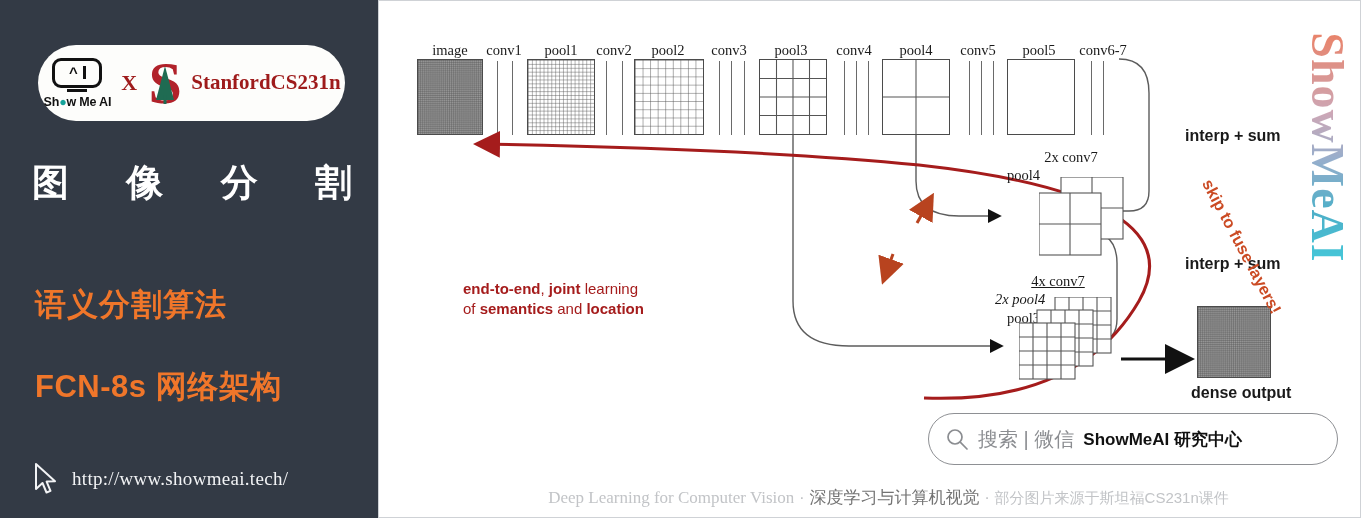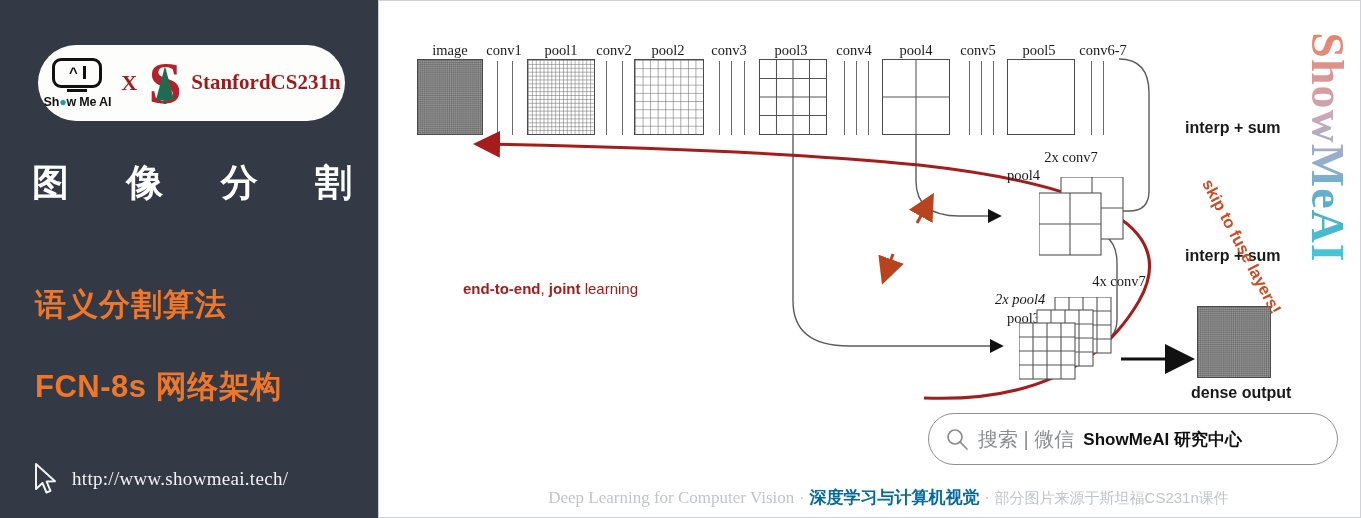--- a/index.html
+++ b/index.html
@@ -129,20 +129,21 @@
     position:absolute;left:836px;top:175px;
     color:#cb4b24;font-size:16.5px;font-weight:bold;
     transform-origin:left top;
     transform:rotate(62deg);
     white-space:nowrap;
   }
 
   .interp{
     position:absolute;color:#1a1a1a;font-size:16px;font-weight:bold;
     white-space:nowrap;
+    margin-top:8px;
   }
 
   
   #watermark{
     position:absolute;right:2px;top:28px;
     height:260px;width:62px;
     display:flex;align-items:flex-start;justify-content:center;
     pointer-events:none;
   }
   #watermark span{
@@ -173,21 +174,21 @@
   #search-brand{ color:#111;font-size:17px;font-weight:bold;white-space:nowrap;}
 
   
   #footer{
     position:absolute;left:0;bottom:8px;width:983px;
     text-align:center;
     color:#c2c4c7;font-size:17px;
     white-space:nowrap;
   }
   #footer .serif{font-family:"Liberation Serif",serif;margin-left:36px;}
-  #footer .bold{font-weight:bold;color:#0369a1;margin-top:48px;}
+  #footer .bold{font-weight:normal;color:#737373;margin-top:48px;}
   #footer .small{font-size:15px;}
 </style>
 </head>
 <body>
 
 <div id="left-panel">
 
   <div id="logo-pill">
     <div id="sma-logo">
       <div id="sma-mark">
@@ -349,21 +350,21 @@
     <div class="lbl lbl-l" style="left:628px;top:166px;">pool4</div>
     <svg style="position:absolute;left:660px;top:176px;width:115px;height:80px;" viewBox="0 0 115 80">
       <g fill="#fff" stroke="#555" stroke-width="1.1">
         <rect x="22" y="0" width="62" height="62"></rect>
         <path d="M53 0 V62 M22 31 H84"></path>
         <rect x="0" y="16" width="62" height="62"></rect>
         <path d="M31 16 V78 M0 47 H62"></path>
       </g>
     </svg>
 
-    <div class="lbl" style="left:740px;top:272px;">4x conv7</div>
+    <div class="lbl" style="left:679px;top:272px;text-decoration:underline;">4x conv7</div>
     <div class="lbl lbl-l" style="left:616px;top:290px;font-style:italic;">2x pool4</div>
     <div class="lbl lbl-l" style="left:628px;top:309px;">pool3</div>
     <svg style="position:absolute;left:640px;top:296px;width:125px;height:100px;" viewBox="0 0 125 100">
       <g fill="#fff" stroke="#555" stroke-width="1.1">
         <rect x="36" y="0" width="56" height="56"></rect>
         <path d="M50 0 V56 M64 0 V56 M78 0 V56 M36 14 H92 M36 28 H92 M36 42 H92"></path>
         <rect x="18" y="13" width="56" height="56"></rect>
         <path d="M32 13 V69 M46 13 V69 M60 13 V69 M18 27 H74 M18 41 H74 M18 55 H74"></path>
         <rect x="0" y="26" width="56" height="56"></rect>
         <path d="M14 26 V82 M28 26 V82 M42 26 V82 M0 40 H56 M0 54 H56 M0 68 H56"></path>
@@ -376,20 +377,23 @@
 
     <div class="interp" style="left:806px;top:118px;">interp + sum</div>
     <div class="interp" style="left:806px;top:246px;">interp + sum</div>
 
     <div style="position:absolute;left:812px;top:383px;font-size:16px;font-weight:bold;color:#1a1a1a;white-space:nowrap;">dense output</div>
 
     <div id="redtext">
       <div>
         <b>end-to-end</b><span>, </span><b>joint</b><span> learning</span>
       </div>
+      <div>
+        <span>of </span><b>semantics</b><span> and </span><b>location</b>
+      </div>
     </div>
 
     <div id="skip-text">skip to fuse layers!</div>
   </div>
 
   <div id="watermark">
     <span>ShowMeAI</span>
   </div>
 
   <div id="search-pill">

